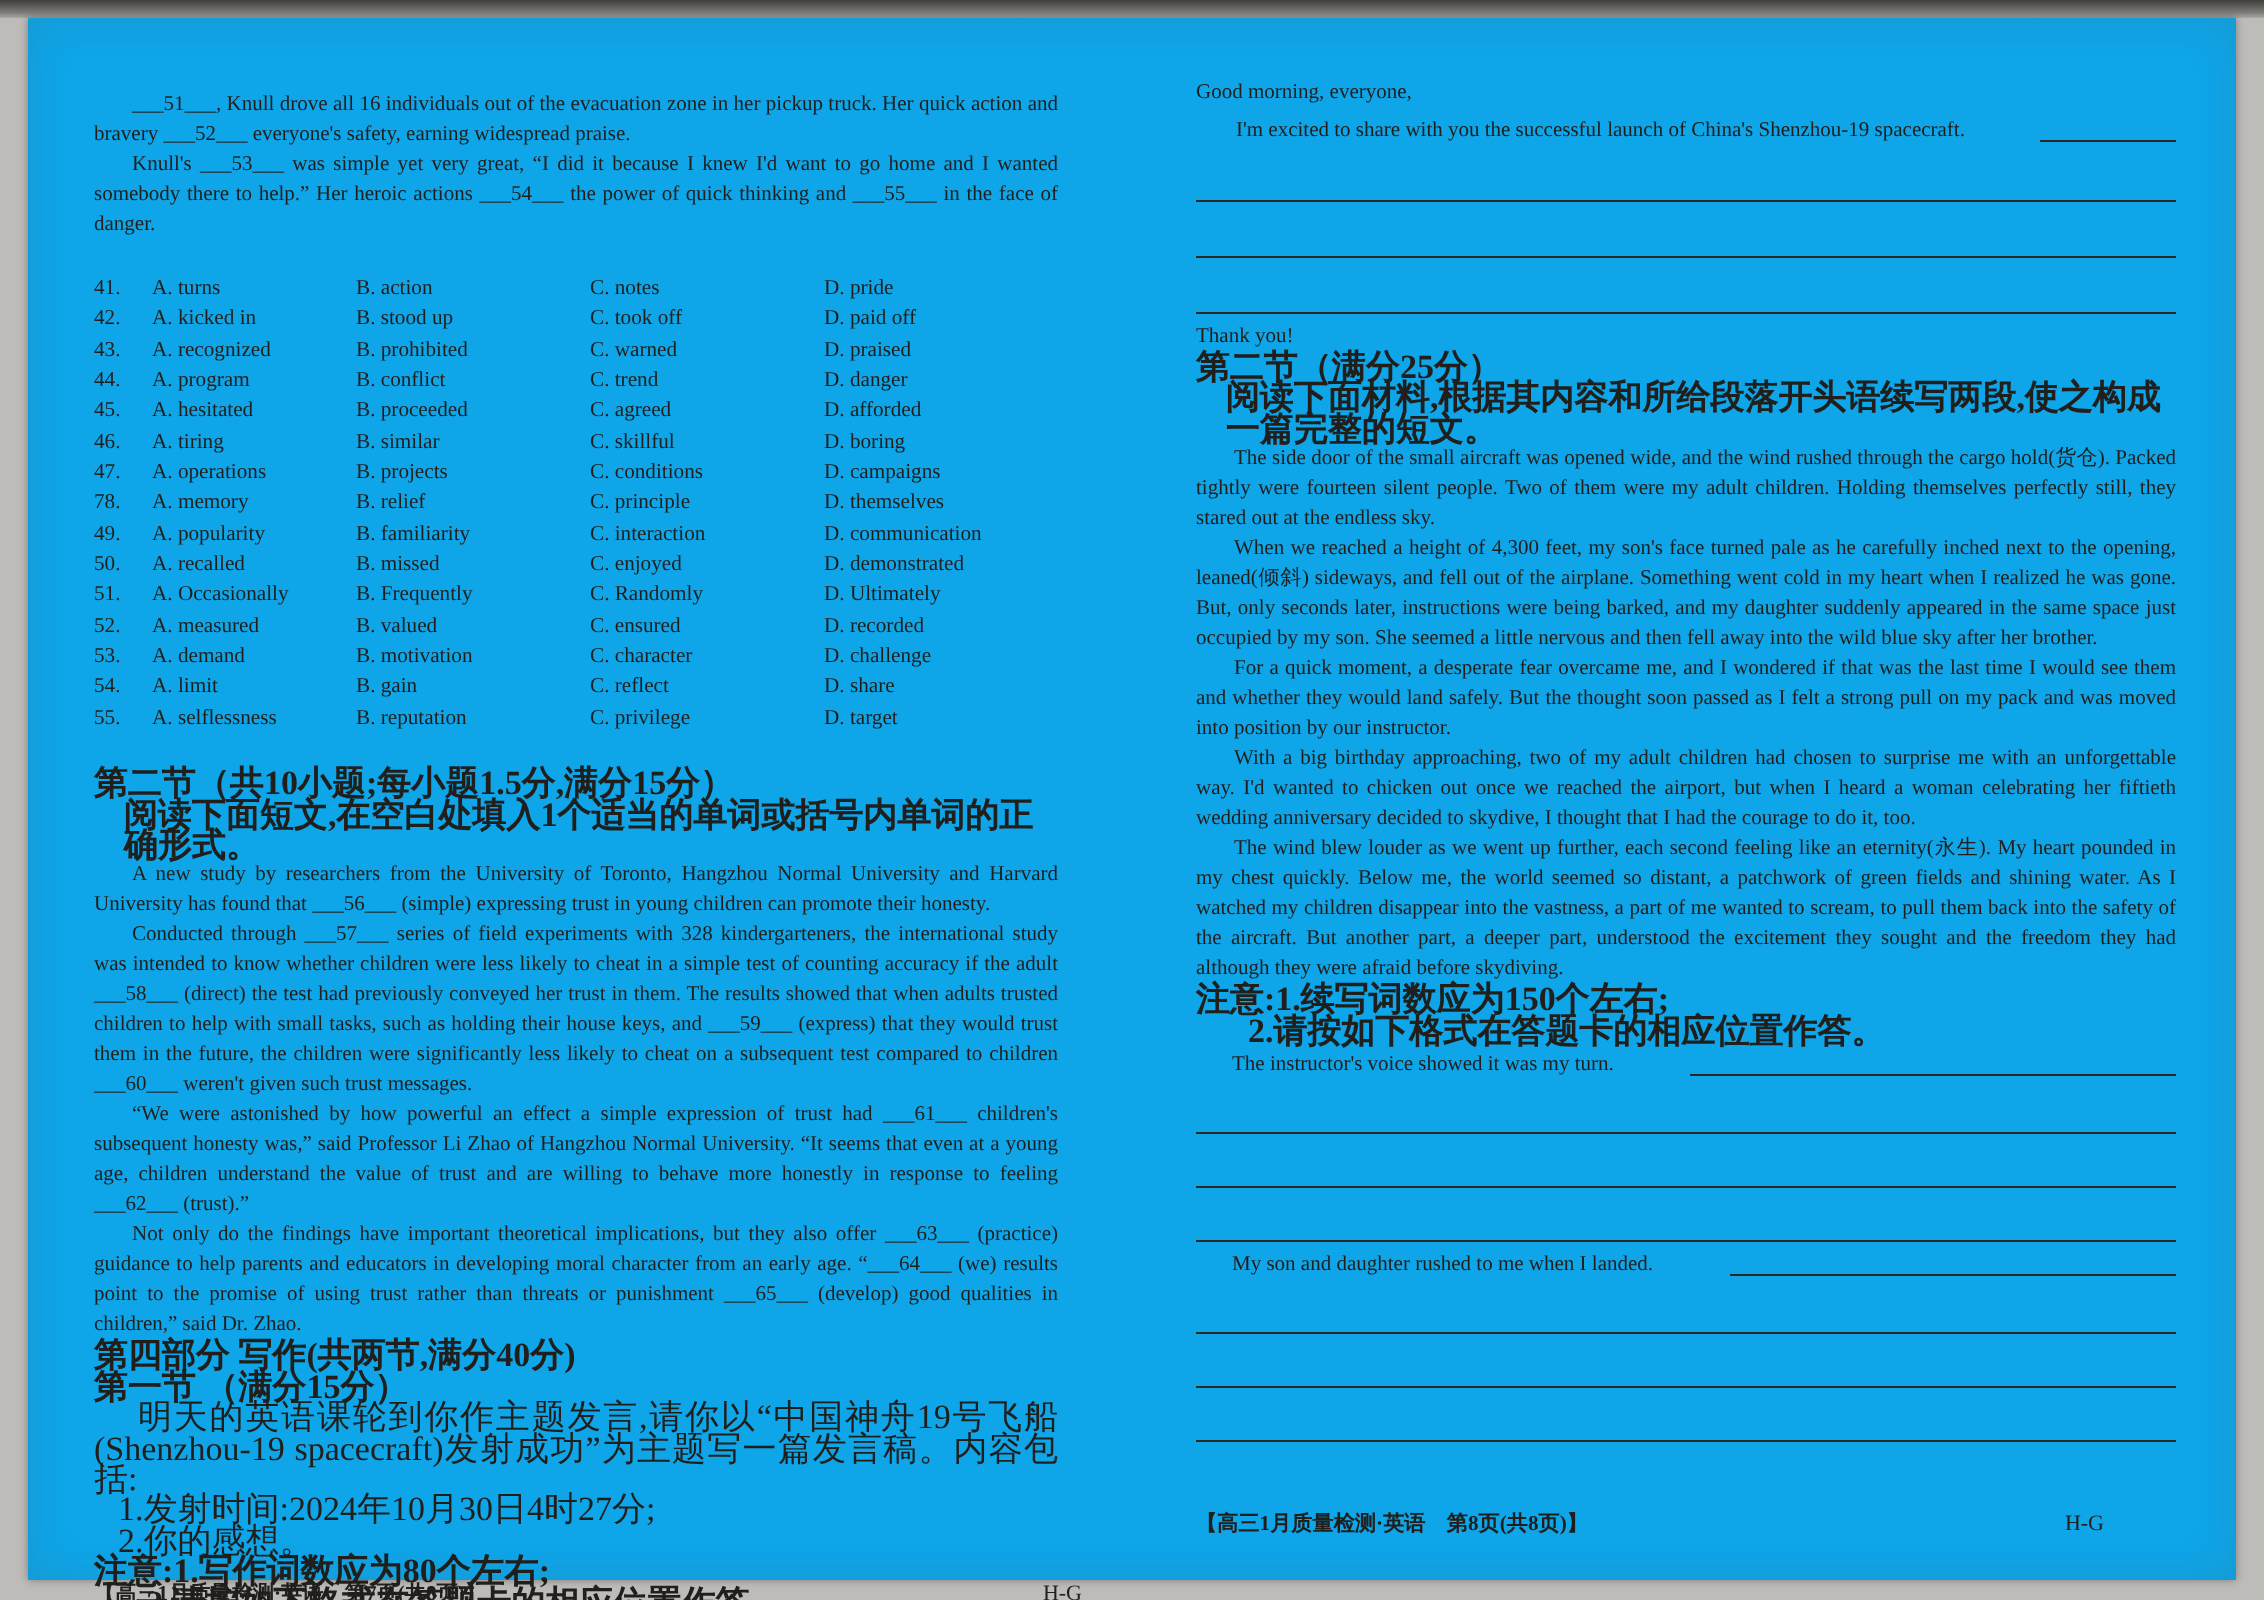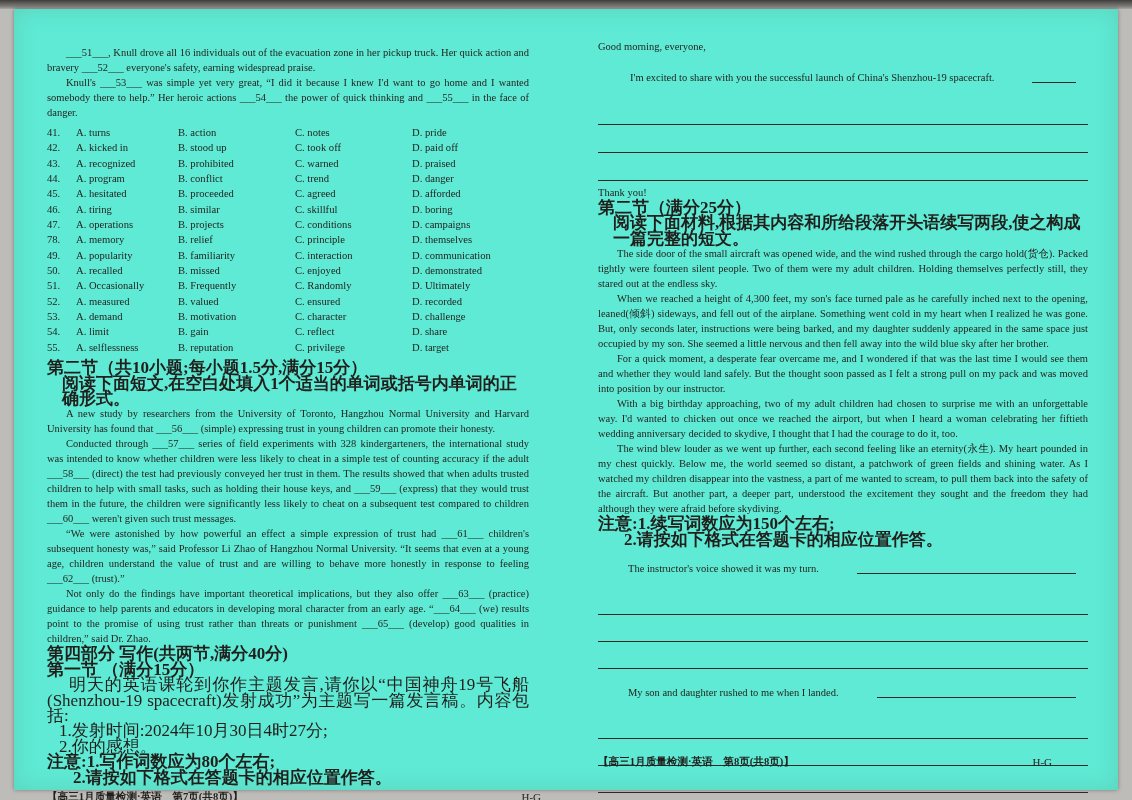--- a/index.html
+++ b/index.html
@@ -7,43 +7,43 @@
     width:1132px;height:800px;position:relative;overflow:hidden;
     background:#bdbcb8;
     font-family:"Liberation Serif","DejaVu Serif",serif;
   }
   .scan-top{
     position:absolute;top:0;left:0;width:1132px;height:9px;
     background:linear-gradient(180deg,#3f3e3c 0%,#7d7c78 70%,#a9a8a4 100%);
   }
   .paper{
     position:absolute;left:14px;top:9px;width:1104px;height:781px;
-    background:#5eead4;
+    background:#0ea5e9;
     box-shadow:inset 0 0 22px rgba(90,85,70,0.16), 0 0 4px rgba(0,0,0,0.35);
   }
   .col{position:absolute;color:#211f1c;}
   .col-left{left:33px;top:36px;width:482px;}
   .col-right{left:584px;top:30px;width:490px;}
 
   .body{font-size:10.5px;line-height:15px;text-align:justify;margin:0;}
   .ind{text-indent:19px;}
   .cn{font-size:17px;line-height:15.4px;margin:0;}
   .b{font-weight:bold;}
   .pl1{padding-left:12px;}
   .pl2{padding-left:15px;}
   .pl3{padding-left:26px;}
   .cnp{text-indent:22px;text-align:justify;}
 
-  .opts{margin:5px 0;}
+  .opts{margin:17px 0;}
   .opt-row{
     display:grid;grid-template-columns:29px 102px 117px 117px 1fr;
     font-size:10.6px;line-height:15.35px;white-space:nowrap;
   }
 
-  .lineflex{display:flex;font-size:10.5px;line-height:15px;margin:12px;gap:34px;}
+  .lineflex{display:flex;font-size:10.5px;line-height:15px;margin:0;gap:34px;}
   .lineflex .txt{white-space:nowrap;}
   .lineflex .fill{flex:1;border-bottom:1px solid #2a2926;margin:0 0 2px 4px;}
   .txt-ind{padding-left:20px;}
   .txt-ind2{padding-left:18px;}
 
   .ans{height:27px;border-bottom:1px solid #2a2926;}
   .ans-sm{height:26px;border-bottom:1px solid #2a2926;}
 
   .footer{
     position:absolute;left:0;width:100%;text-align:left;

